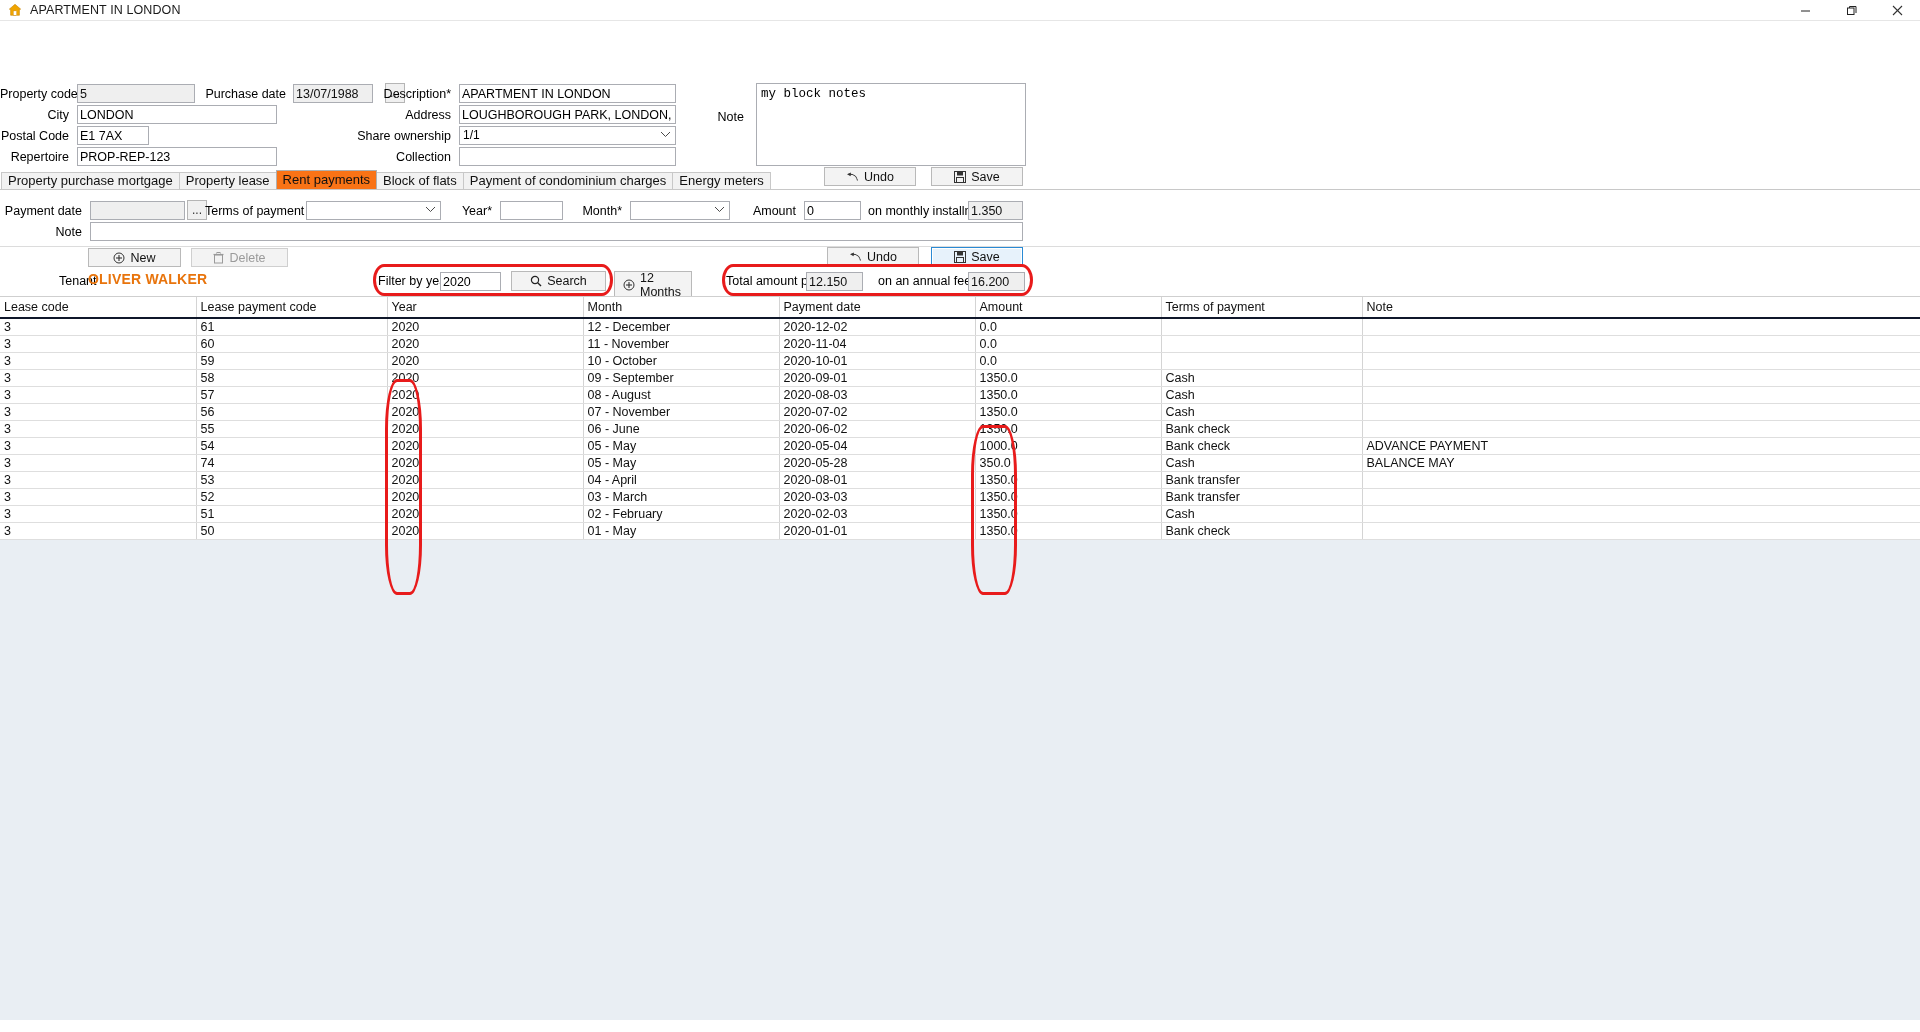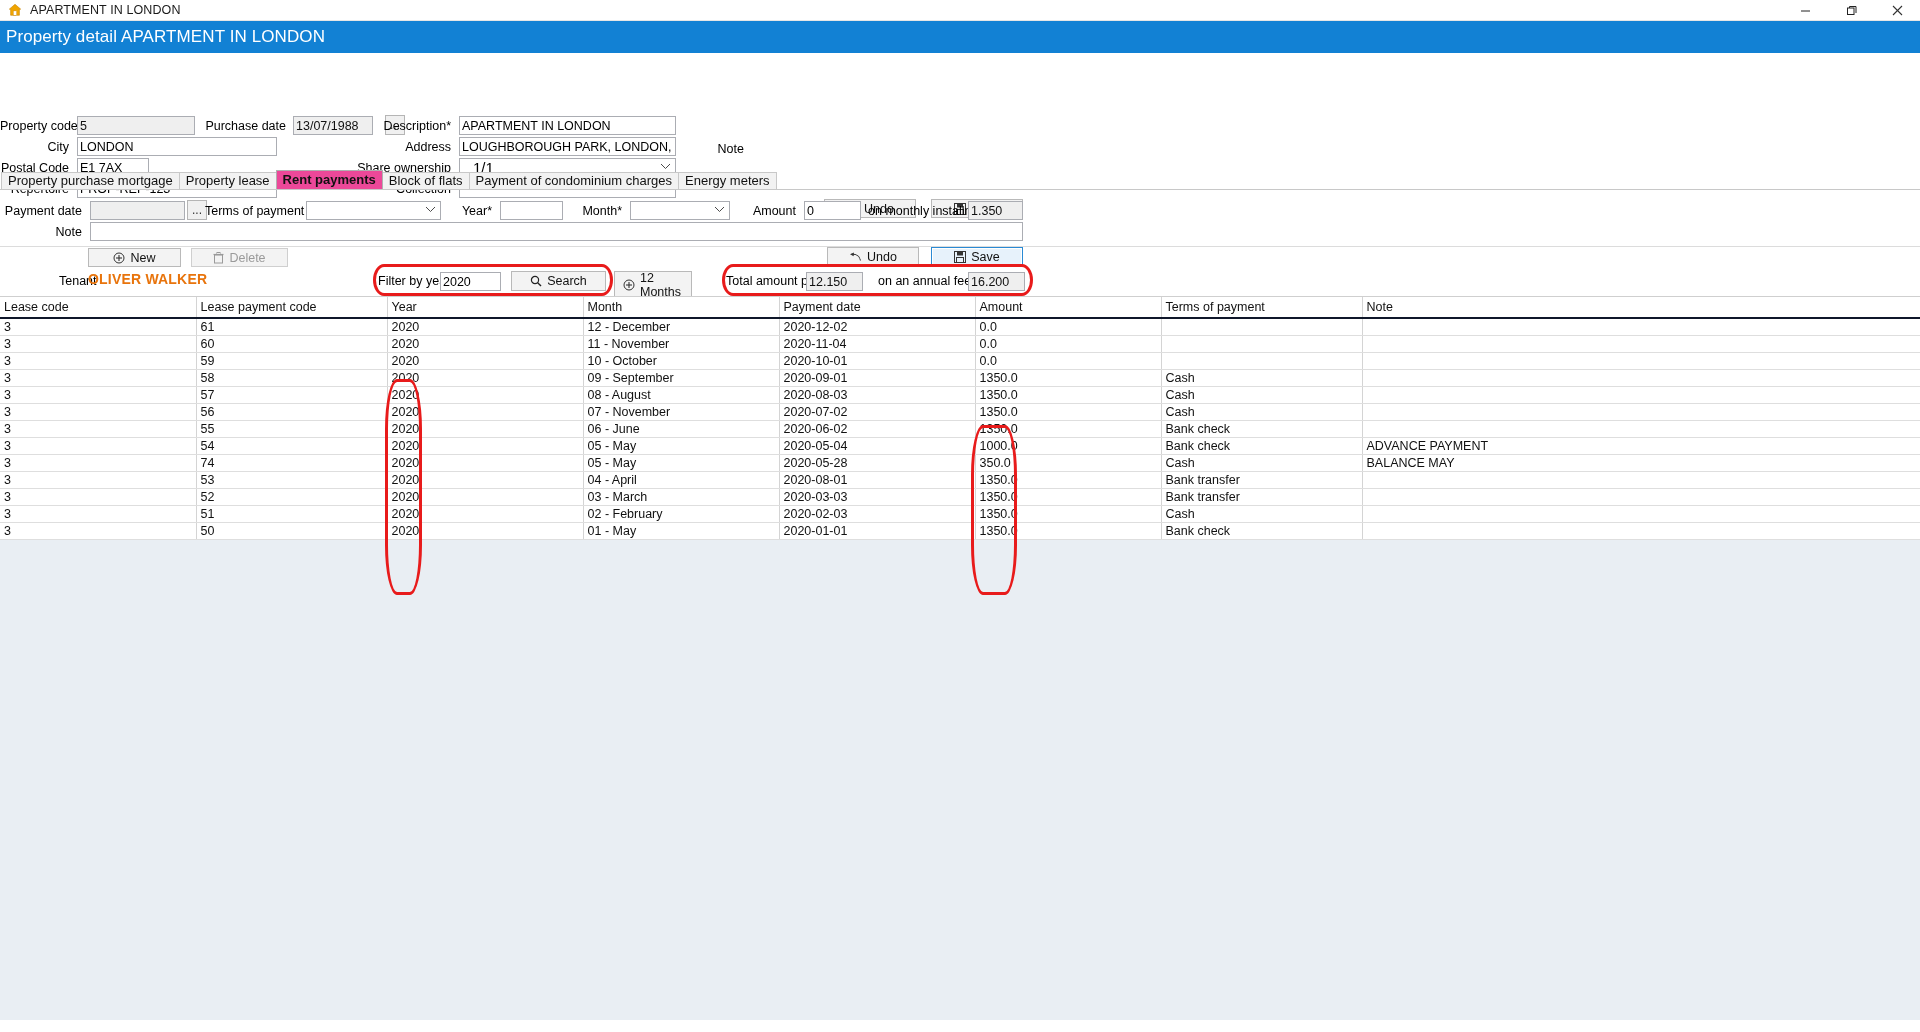--- a/index.html
+++ b/index.html
@@ -35,21 +35,21 @@
   .form-area { position:relative; height: 112px; }
   .fld { position:absolute; display:flex; align-items:center; height:19px; }
   .lbl { font-size:12.5px; text-align:right; padding-right:6px; white-space:nowrap; }
   input.ti, .fakeinput {
     height:19px; border:1px solid #abadb3; background:#ffffff;
     font-family:"Liberation Sans", sans-serif; font-size:12.5px; color:#000;
     padding: 0 2px; outline:none; line-height:17px;
   }
   input.ti.ro, .fakeinput.ro { background:#efefef; color:#111; }
   .dd { position:relative; height:19px; border:1px solid #abadb3; background:#fff;
-        font-size:15px; padding:0 18px 0 13px; line-height:17px; }
+        font-size:12px; padding:0 18px 0 3px; line-height:17px; }
   .dd .chev { position:absolute; right:4px; top:4px; }
   .btn-ell {
     width:20px; height:20px; border:1px solid #b5b5b5; background:#f0f0f0;
     display:flex; align-items:center; justify-content:center; font-size:12px;
     color:#333; line-height:10px;
   }
   .notebox {
     position:absolute; left:756px; top:62px; width:270px; height:83px;
     border:1px solid #abadb3; background:#ffffff;
     font-family:"Liberation Mono", monospace; font-size:12.5px;
@@ -66,22 +66,22 @@
   
   .tabstrip {
     position:absolute; left:0; top:172px; width:1920px; height:18px;
     border-bottom:1px solid #c8c8c8; display:flex; align-items:flex-end; padding-left:1px;
   }
   .tab {
     height:17px; padding:0 6px; font-size:13px; line-height:16px;
     border:1px solid #c8c8c8; border-bottom:none; background:#f2f2f2; color:#111;
     margin-right:-1px; cursor:default;
   }
-  .tab.active { background:#ec4899; border-color:#b0b0b0; position:relative; z-index:2;
-                height:19px; line-height:18px;font-weight:bold; }
+  .tab.active { background:#f97316; border-color:#b0b0b0; position:relative; z-index:2;
+                height:19px; line-height:18px; }
 
   
   .panel { position:absolute; left:0; top:191px; width:1920px; }
 
   .hr-sep { position:absolute; left:0; width:1920px; height:1px; background:#dcdcdc; }
 
   .tenant-lbl { position:absolute; font-size:12.5px; }
   .tenant-val { position:absolute; font-size:14px; font-weight:bold; color:#e8740c; letter-spacing:.2px;}
 
   
@@ -131,21 +131,20 @@
       </svg>
     </div>
     <div class="tb-btn tb-close">
       <svg width="11" height="11" viewBox="0 0 11 11">
         <line x1="1" y1="1" x2="10" y2="10" stroke="currentColor" stroke-width="1.1"></line>
         <line x1="10" y1="1" x2="1" y2="10" stroke="currentColor" stroke-width="1.1"></line>
       </svg>
     </div>
   </div>
 
-  <div class="blue-header">Property detail APARTMENT IN LONDON</div>
 
   <div class="form-area">
 
     <div class="fld" style="left:0px; top:63px; width:75px;justify-content:flex-end;">
       <span class="lbl" style="width:75px;">Property code</span>
     </div>
     <input class="ti ro" style="position: absolute; left: 77px; top: 63px; width: 118px;" readonly="" value="5">
 
     <div class="fld" style="left:196px; top:63px; width:96px;">
       <span class="lbl" style="width:96px;">Purchase date</span>
@@ -193,20 +192,21 @@
     <input class="ti" style="position: absolute; left: 77px; top: 126px; width: 200px;" value="PROP-REP-123">
 
     <div class="fld" style="left:330px; top:126px; width:127px;">
       <span class="lbl" style="width:127px;">Collection</span>
     </div>
     <input class="ti" style="position: absolute; left: 459px; top: 126px; width: 217px;" value="">
 
     <div class="fld" style="left:700px; top:86px; width:50px;">
       <span class="lbl" style="width:50px;">Note</span>
     </div>
+    <div class="notebox">my block notes</div>
 
     <div class="btn" style="position:absolute; left:824px; top:146px; width:92px; height:19px;">
       <span>
         <svg width="13" height="10" viewBox="0 0 13 10">
             <path d="M11.5 8.5 C11 4 7 2 2.5 2.3" fill="none" stroke="#333" stroke-width="1.1"></path>
             <path d="M1 2.3 L5 0.6 L4.6 4.2 Z" fill="#333"></path>
           </svg>
       </span>
       <span>Undo</span>
     </div>

